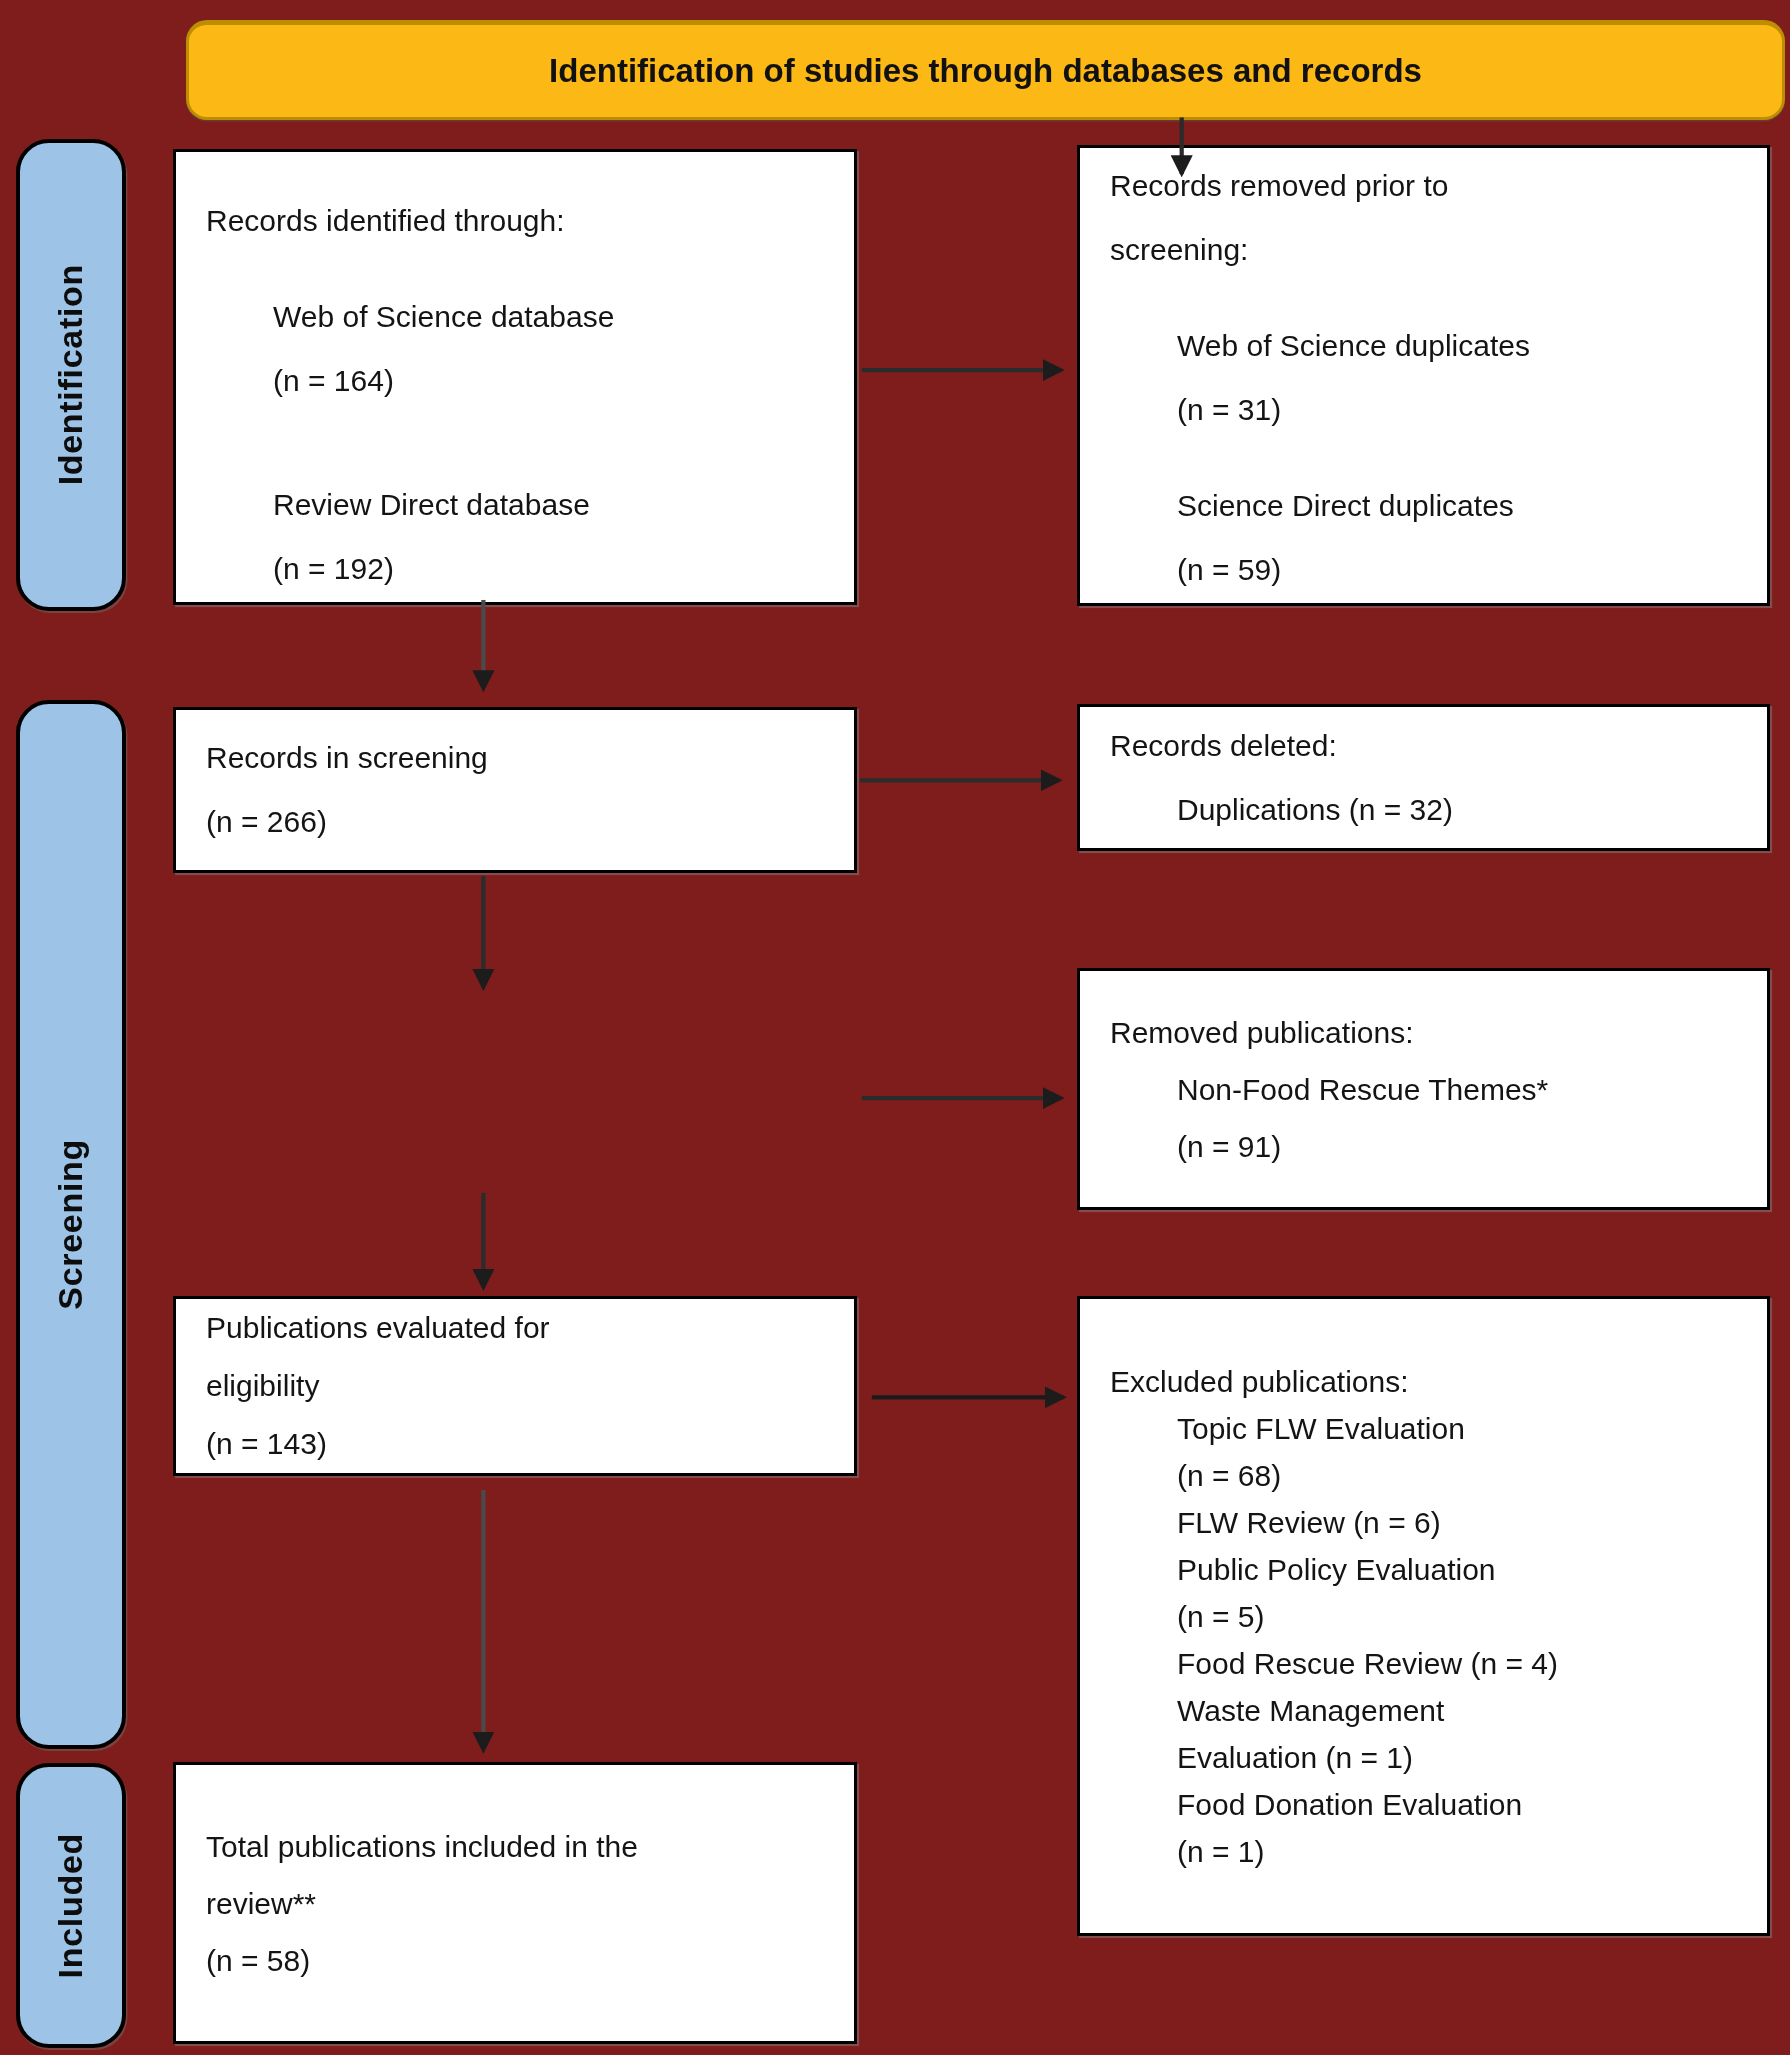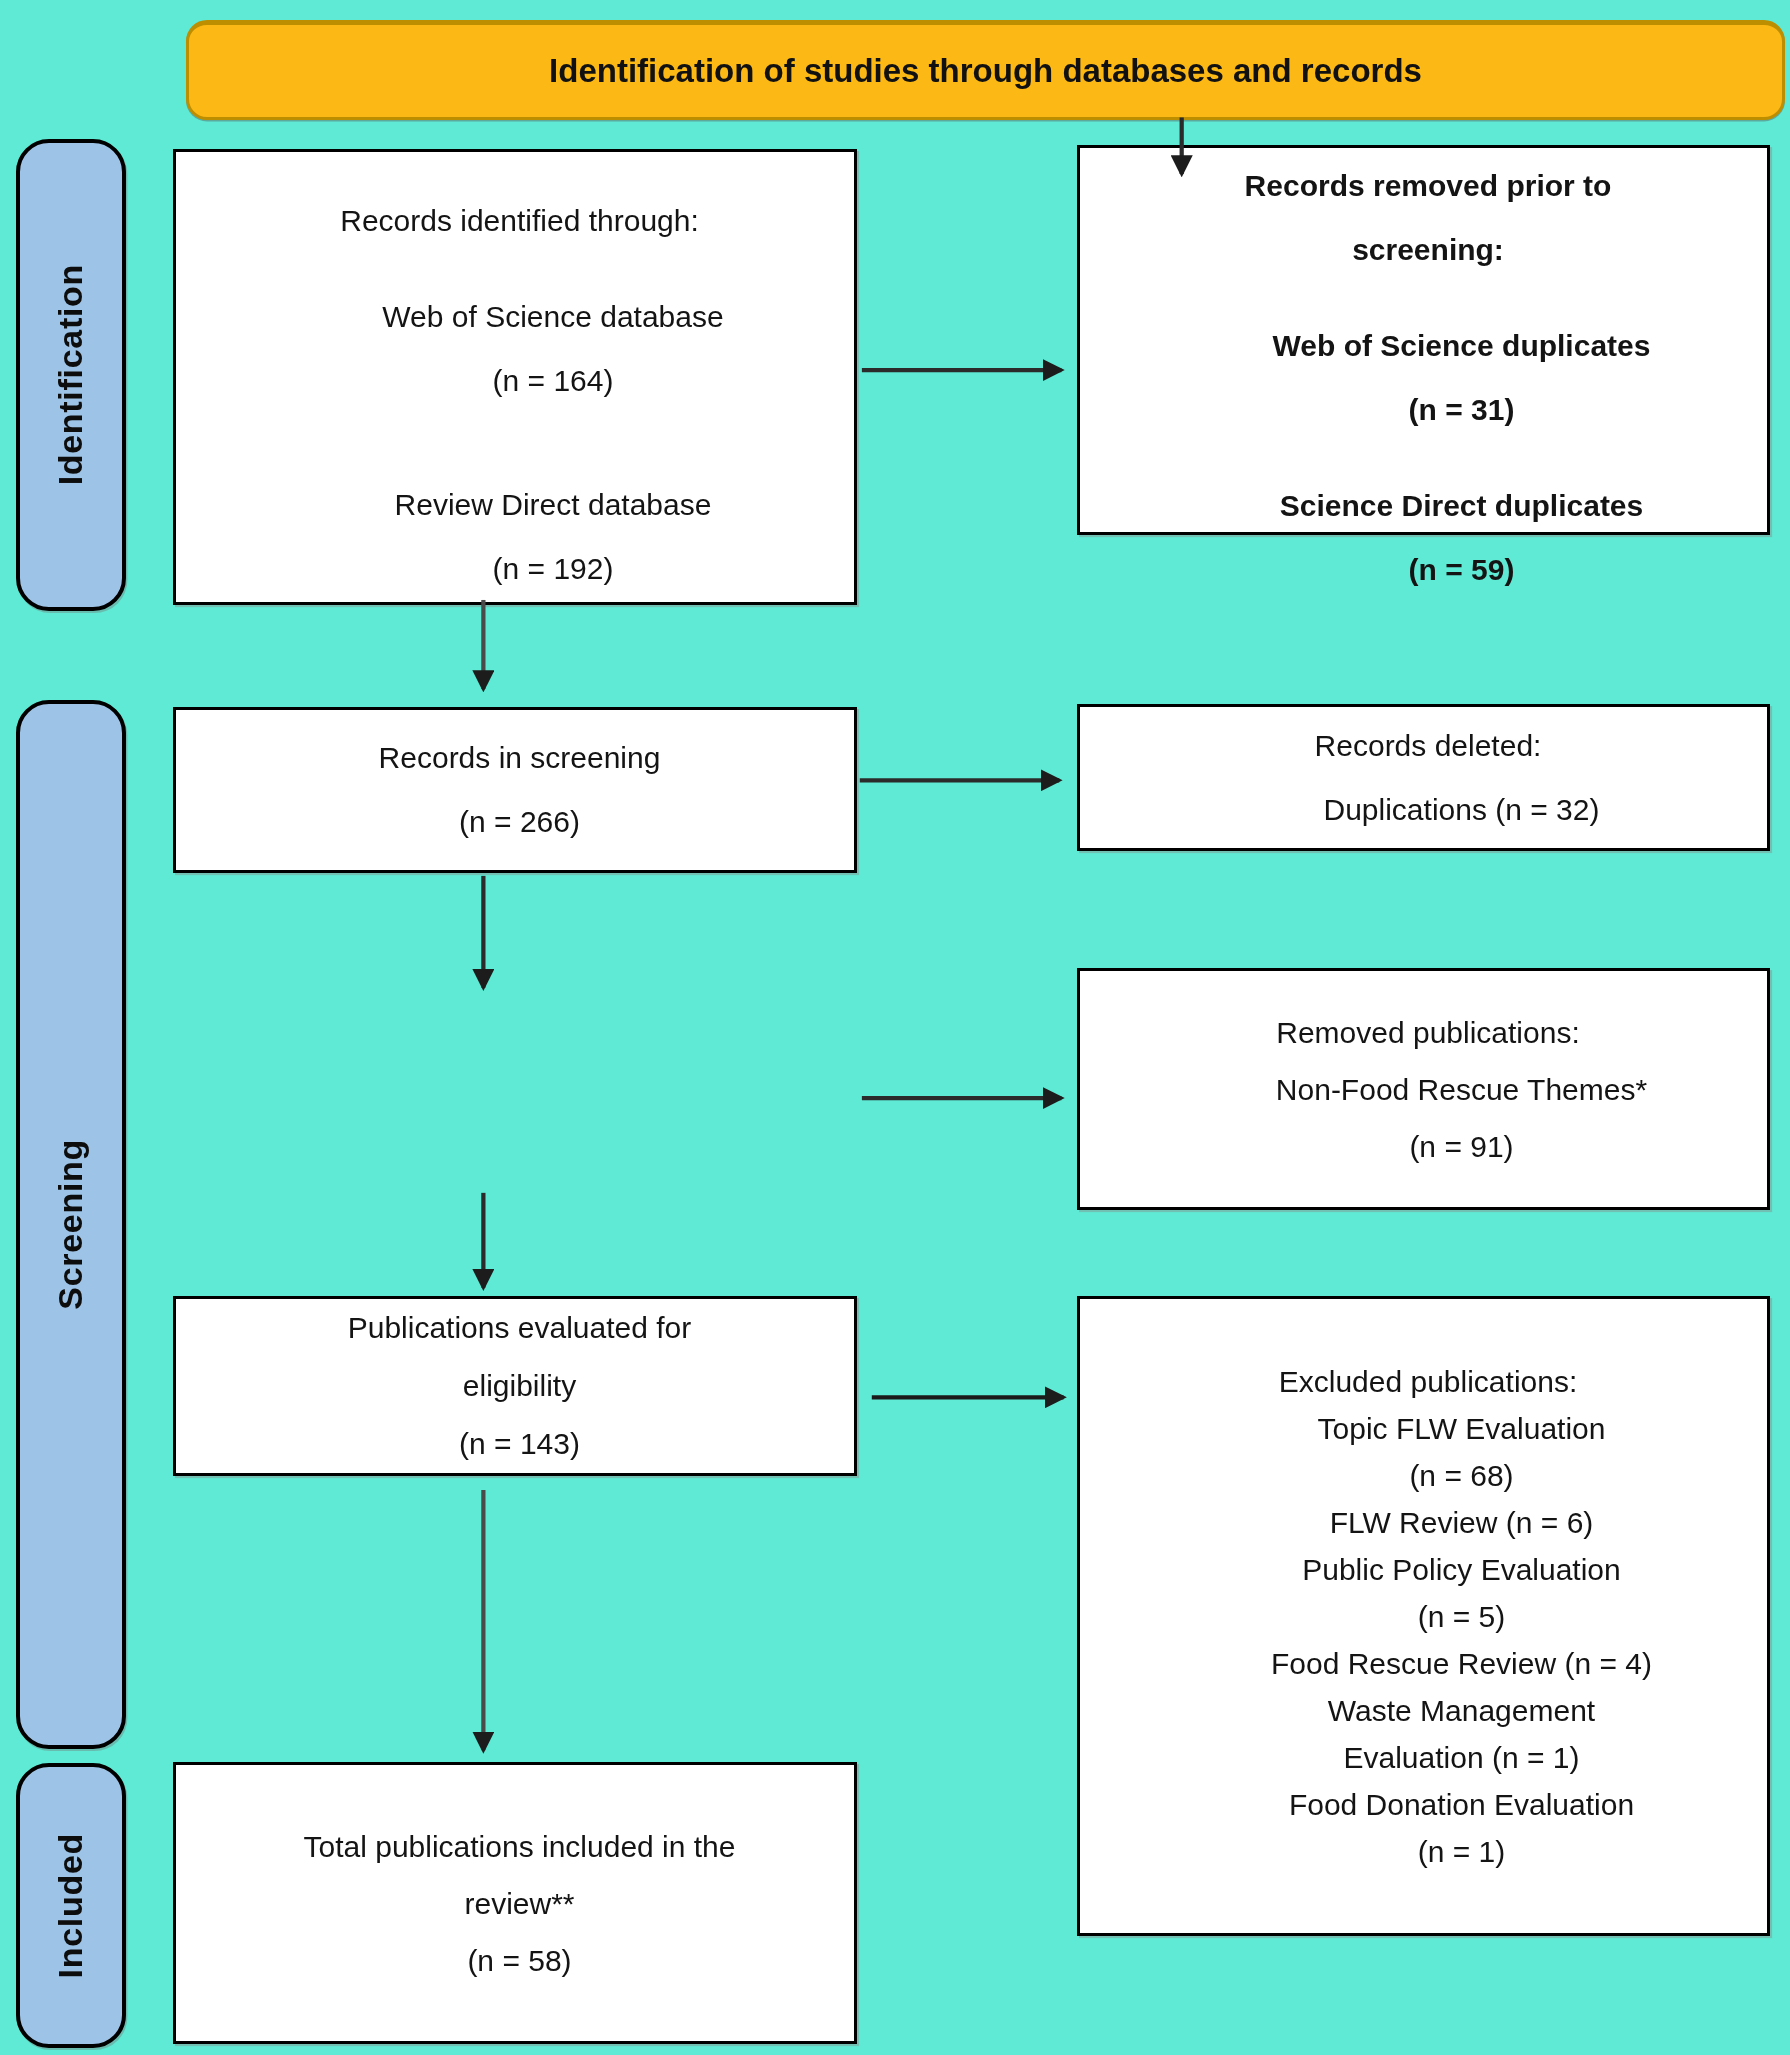--- a/index.html
+++ b/index.html
@@ -1,23 +1,22 @@
 <!DOCTYPE html>
 <html style="--banner-fill: #FCB814; --banner-border: #BD8E00; --stage-fill: #9DC3E6; --box-border: #000000; --arrow: #333333;font-size:11.3px"><head>
 <meta charset="utf-8">
 <style>
   html,body{margin:0;padding:0;background:#ffffff;}
   .canvas{
     position:relative;
     width:1791px;height:2056px;
-    background:#5eead4;
+    background:#7f1d1d;
     font-family:"Liberation Sans","DejaVu Sans",sans-serif;
     color:#141414;
     overflow:hidden;
-    text-align:center;
   }
   
   .banner{
     position:absolute;left:186px;top:20px;width:1593px;height:92px;
     background:var(--banner-fill,#FCB814);
     border:3.5px solid var(--banner-border,#BD8E00);
     border-top-width:5px;
     border-radius:21px;
     display:flex;align-items:center;justify-content:center;
     box-shadow:0 1.4px 0 rgba(90,90,90,.45);
@@ -48,21 +47,21 @@
     background:#fff;
     border:3.5px solid #000;
     box-sizing:border-box;
     box-shadow:2.1px 2.1px 0 rgba(140,140,140,.45);
     font-size:30px;
     line-height:64px;
   }
   .leftcol{left:173px;width:684px;}
   .rightcol{left:1077px;width:693px;}
   .b1{top:141px;height:456px;padding:37px 21px 0 30px;margin-top:8px;}
-  .r1{top:145px;height:390px;padding:5.7px 21px 0 30px;font-weight:bold;}
+  .r1{top:145px;height:461px;padding:5.7px 21px 0 30px;}
   .b2{top:707px;height:166px;}
   .r2{top:704px;height:147px;}
   .b3{top:997px;height:191px;line-height:57px;}
   .r3{top:968px;height:242px;line-height:57px;}
   .b4{top:1296px;height:180px;line-height:58px;}
   .r4{top:1296px;height:640px;line-height:47px;}
   .b5{top:1762px;height:282px;line-height:57px;}
   .vcenter{display:flex;flex-direction:column;justify-content:center;padding:0 21px 0 30px;}
   .line{white-space:nowrap;}
   .ind{padding-left:67px;}

